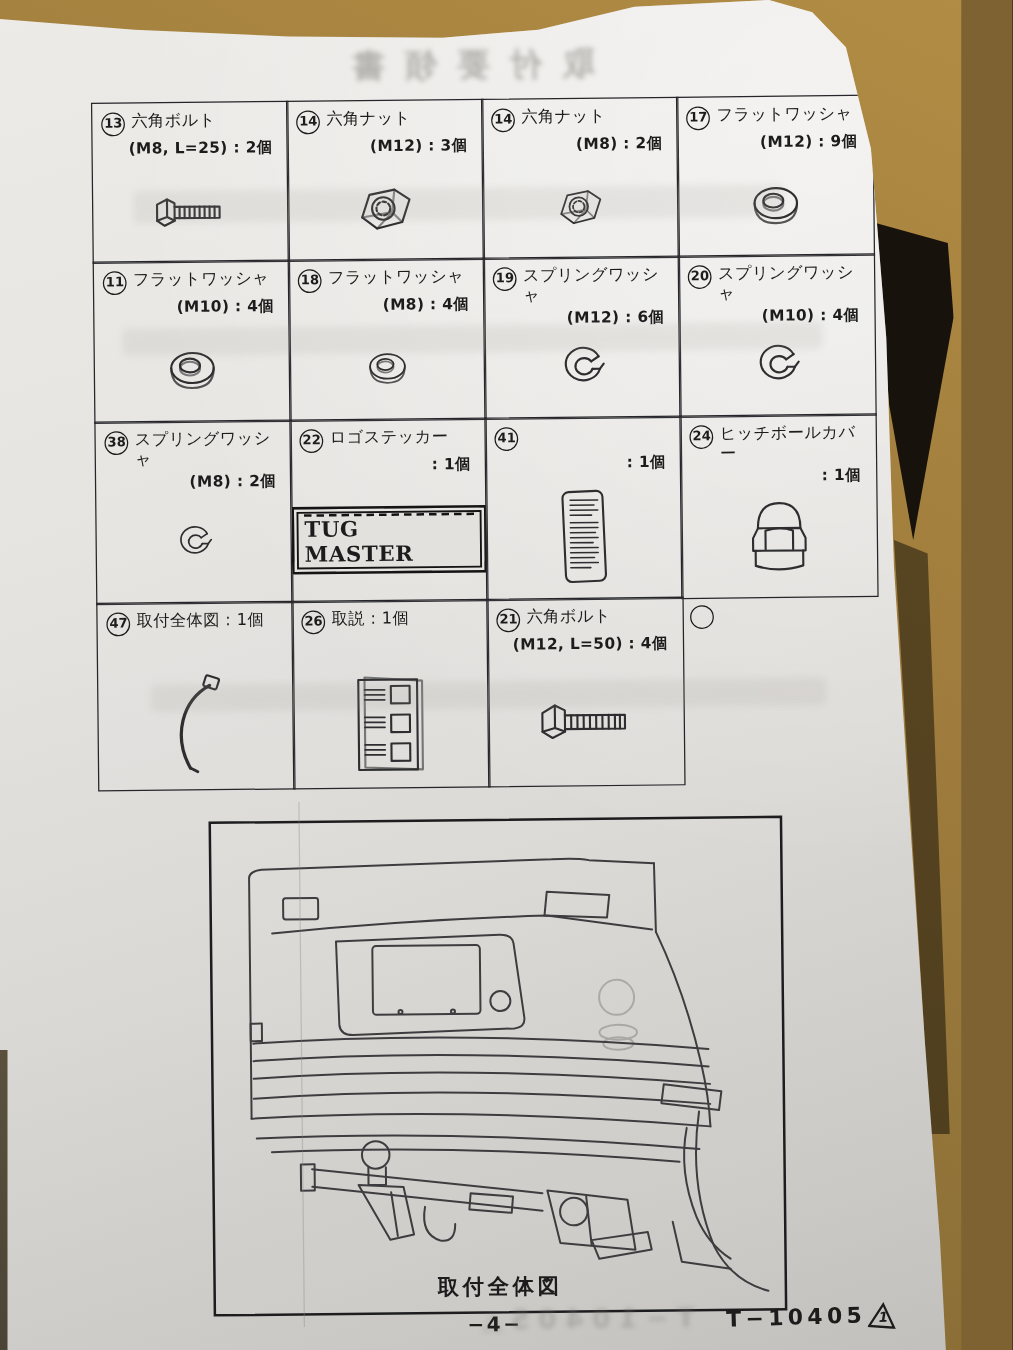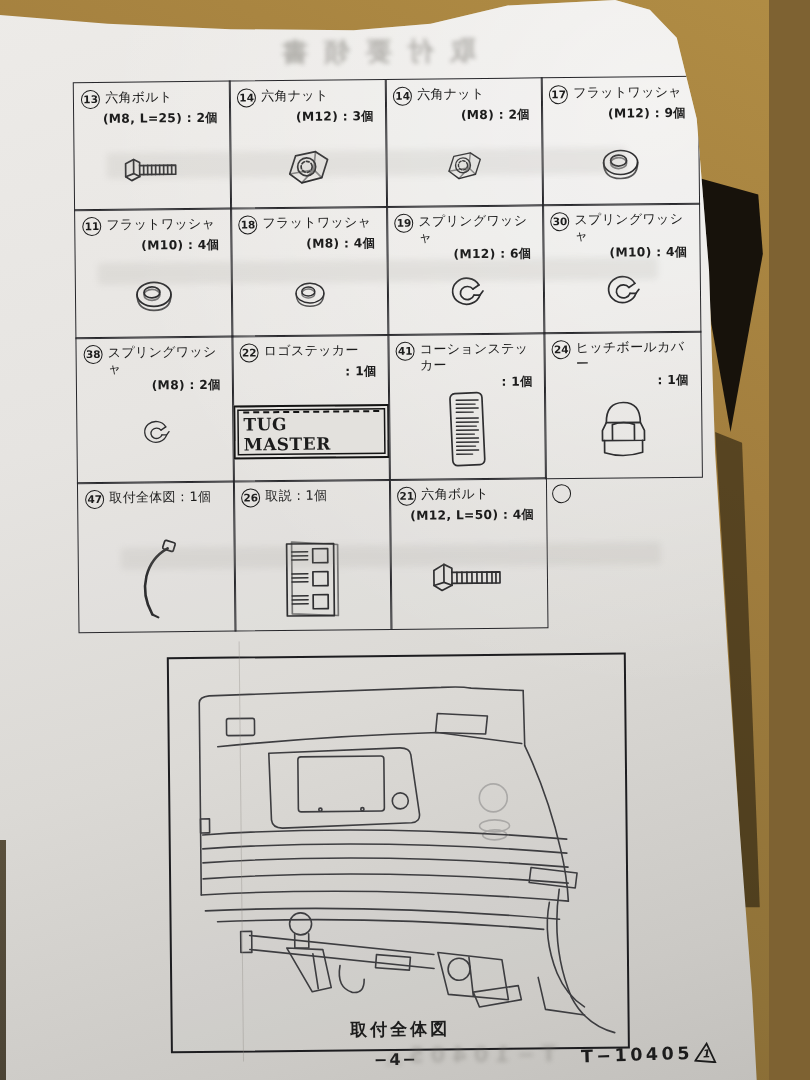--- a/index.html
+++ b/index.html
@@ -189,21 +189,21 @@
               <svg width="42" height="40" viewBox="0 0 42 40">
     <path d="M34 12 A14 13 0 1 0 35 22" stroke-width="1.7"></path>
     <path d="M28 16 A7 6.5 0 1 0 29 22" stroke-width="1.7"></path>
     <path d="M34 12 L28 16 M35 22 L29 22 M35 22 L38 18"></path>
   </svg>
             </div>
   </div>
 
   <div class="cell">
     <div class="pline">
-      <span class="pnum">30</span>
+      <span class="pnum">20</span>
       <span class="pname">スプリングワッシャ</span>
     </div>
     <div class="pspec">(M10) : 4個</div>
     <div class="pfig">
               <svg width="42" height="40" viewBox="0 0 42 40">
     <path d="M34 12 A14 13 0 1 0 35 22" stroke-width="1.7"></path>
     <path d="M28 16 A7 6.5 0 1 0 29 22" stroke-width="1.7"></path>
     <path d="M34 12 L28 16 M35 22 L29 22 M35 22 L38 18"></path>
   </svg>
             </div>
@@ -231,21 +231,20 @@
     </div>
     <div class="pspec">: 1個</div>
     <div class="pfig">
               <div class="logo-box"><span>TUG MASTER</span></div>
             </div>
   </div>
 
   <div class="cell">
     <div class="pline">
       <span class="pnum">41</span>
-      <span class="pname">コーションステッカー</span>
     </div>
     <div class="pspec">: 1個</div>
     <div class="pfig">
               <svg width="44" height="80" viewBox="0 0 44 80">
     <rect x="6" y="3" width="32" height="72" rx="5" transform="rotate(-2 22 40)"></rect>
     <path d="M11 10 H33 M11 14 H30 M11 18 H33 M11 22 H28 M11 28 H33 M11 32 H33 M11 36 H31
              M11 40 H33 M11 44 H29 M11 48 H33 M11 52 H33 M11 56 H30 M11 60 H33 M11 64 H27" stroke-width="1.3"></path>
   </svg>
             </div>
   </div>

